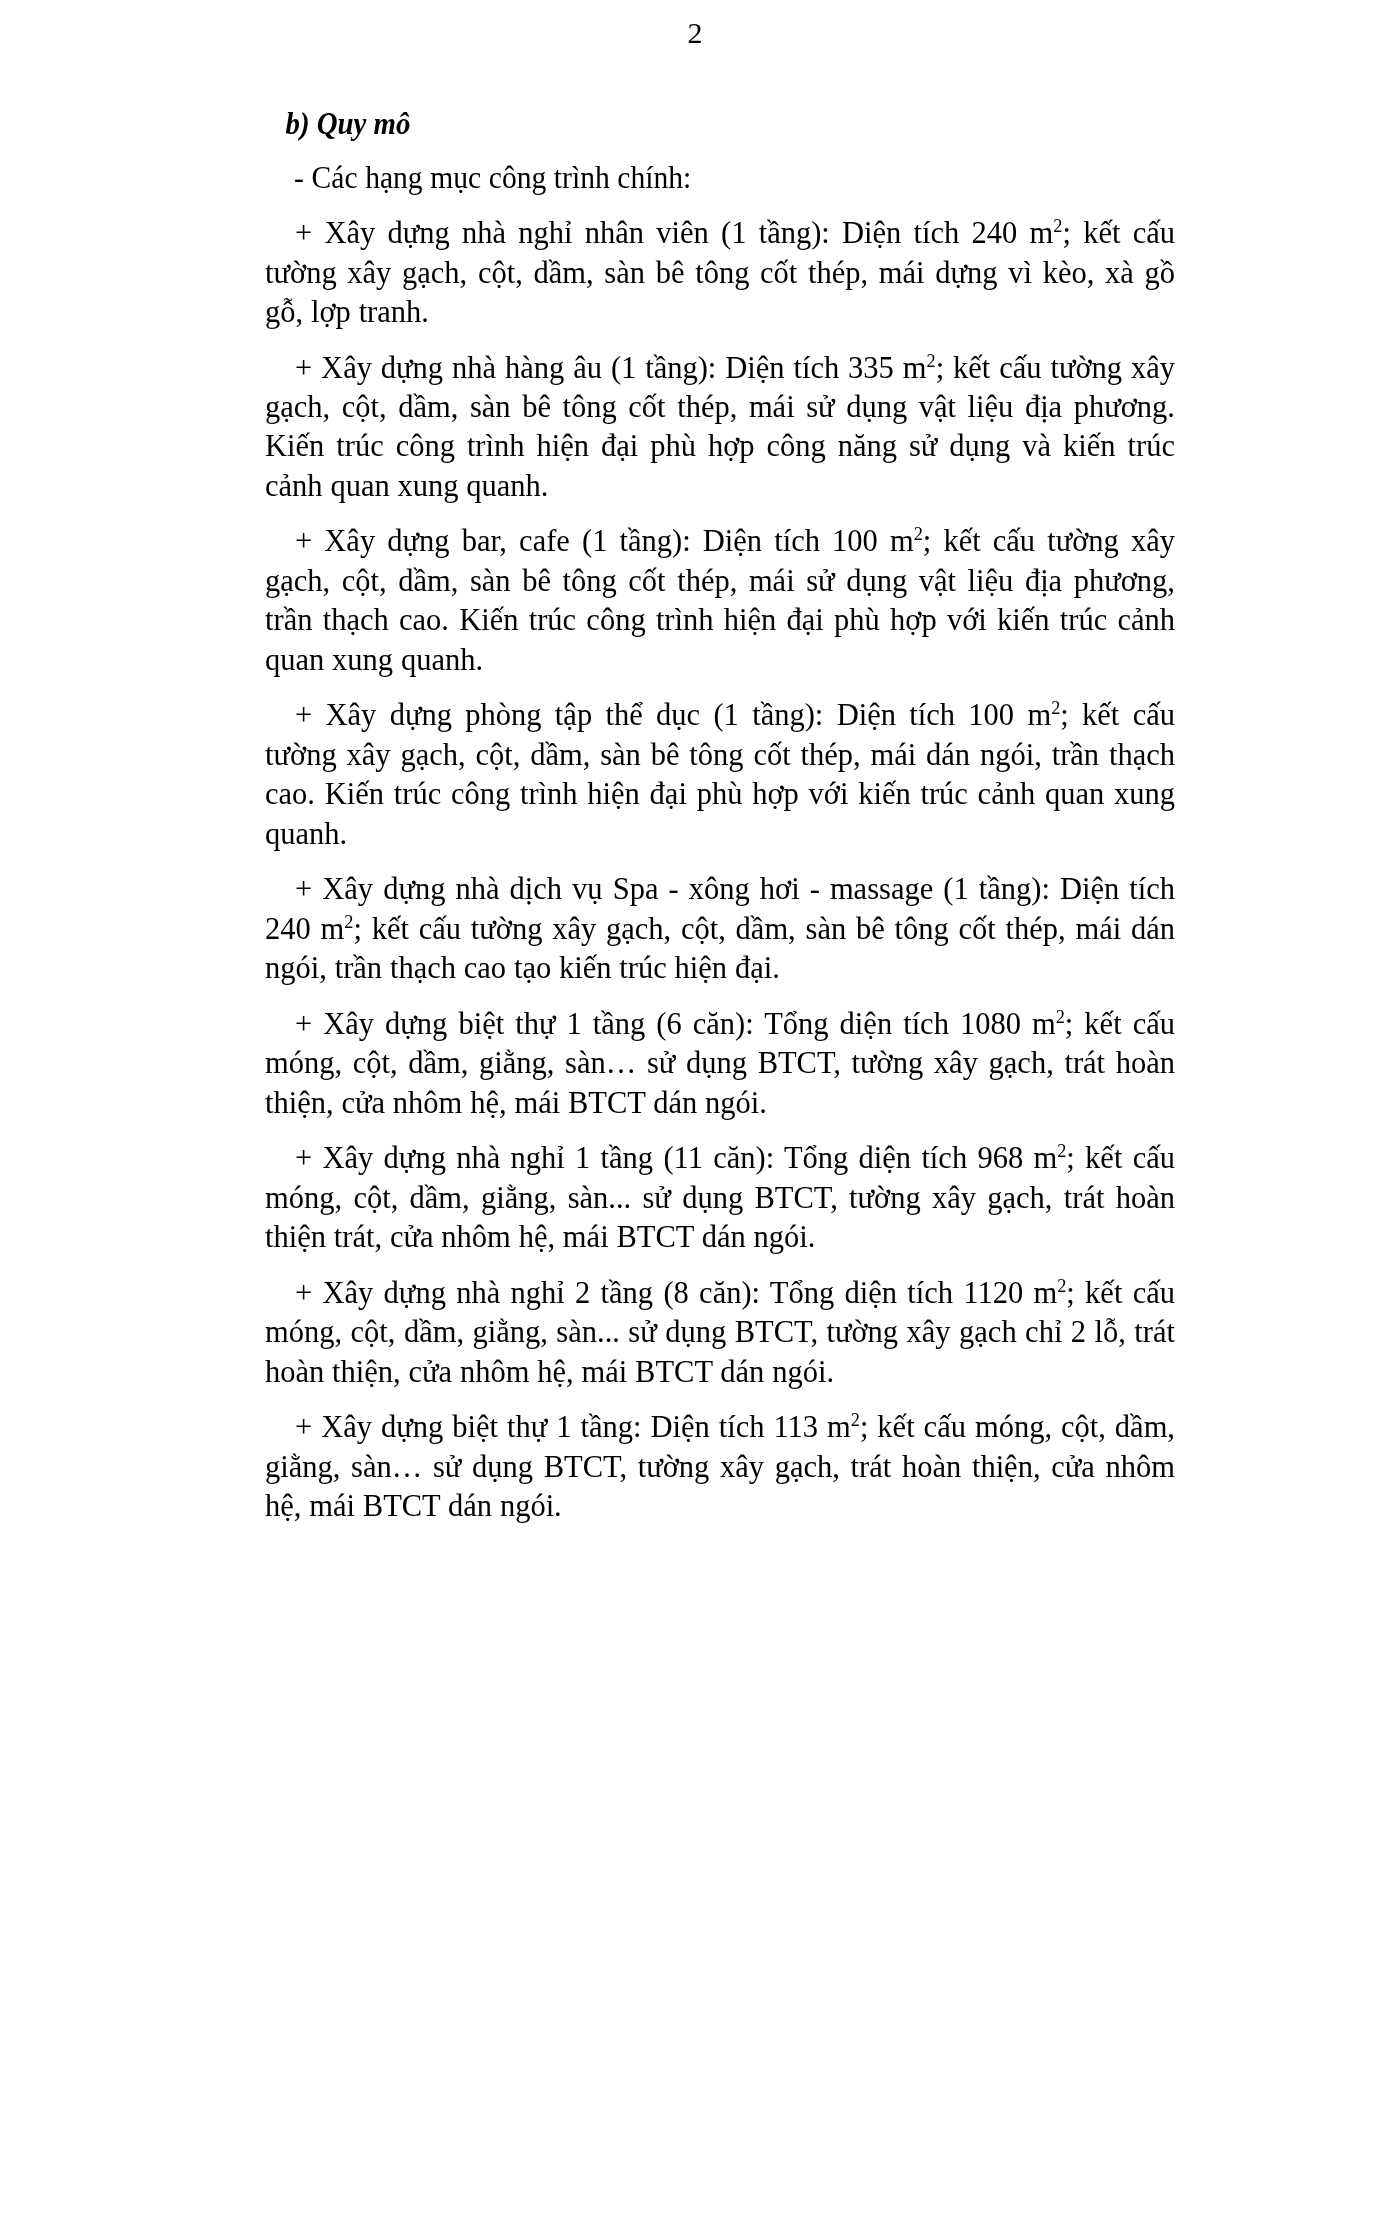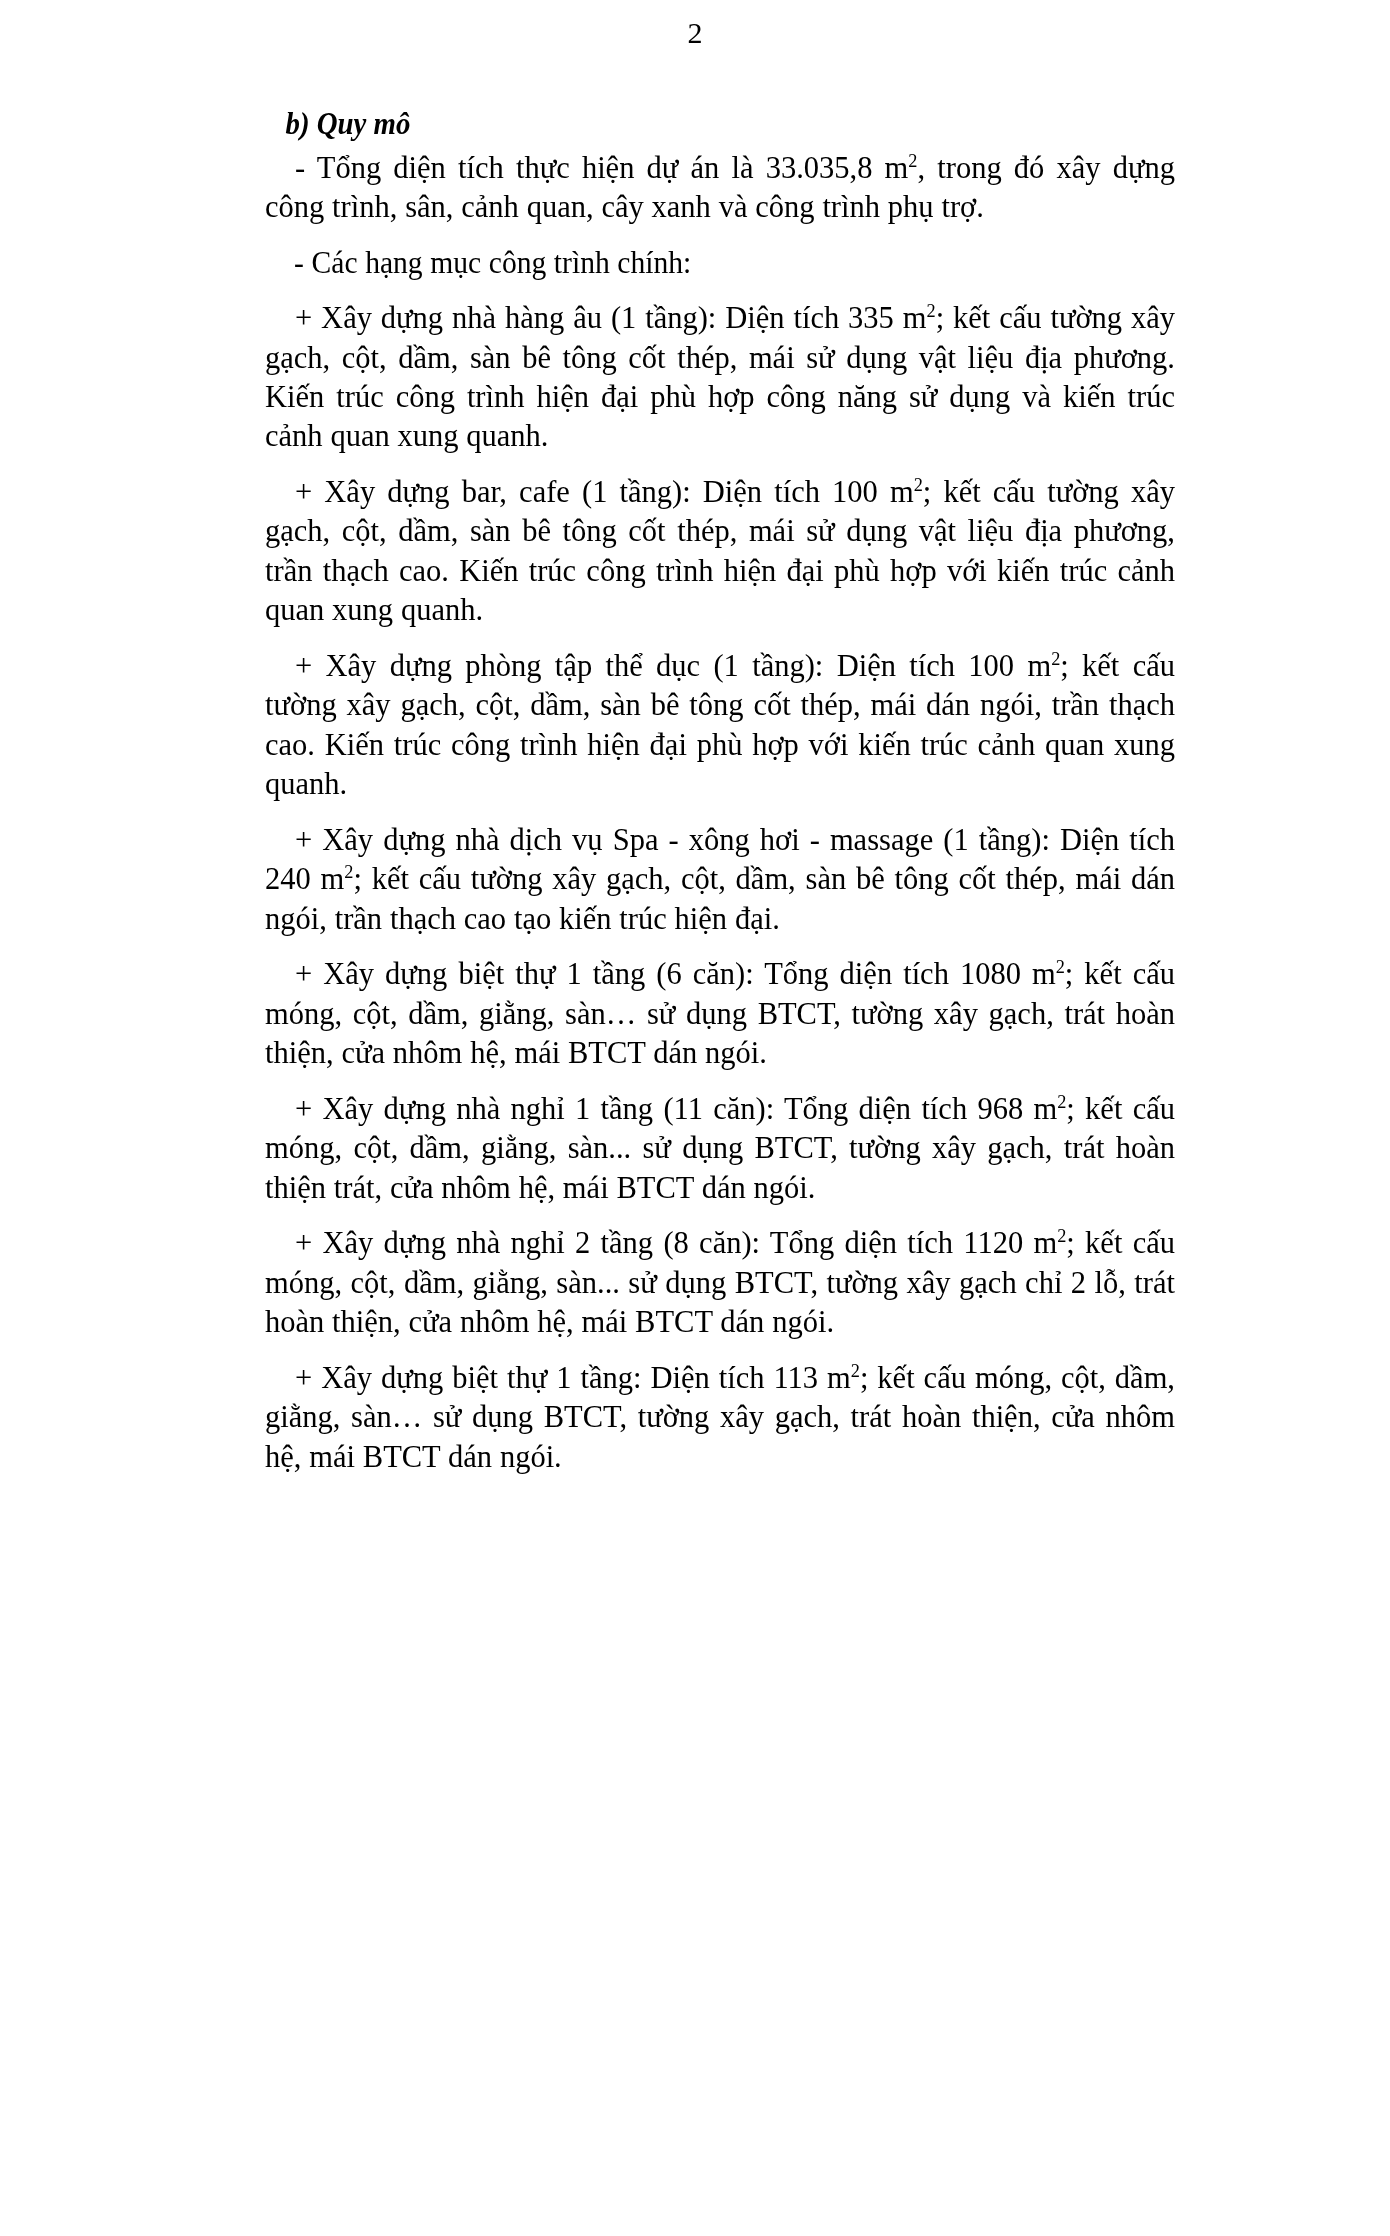--- a/index.html
+++ b/index.html
@@ -89,25 +89,25 @@
 <body>
 
 <div class="page">
 
   <div class="page-header">2</div>
 
   <div class="content">
 
     <div class="heading">b) Quy mô</div>
 
-    <p class="para">- Tổng diện tích thực hiện dự án là 33.035,8 m<sup>2</sup>, trong đó xây dựng công trình, sân, cảnh quan, cây xanh và công trình phụ trợ.</p>
 
     <p class="para gap condensed">- Các hạng mục công trình chính:</p>
 
 
+    <p class="para gap">+ Xây dựng nhà nghỉ nhân viên (1 tầng): Diện tích 240 m<sup>2</sup>; kết cấu tường xây gạch, cột, dầm, sàn bê tông cốt thép, mái dựng vì kèo, xà gồ gỗ, lợp tranh.</p>
 
     <p class="para gap">+ Xây dựng nhà hàng âu (1 tầng): Diện tích 335 m<sup>2</sup>; kết cấu tường xây gạch, cột, dầm, sàn bê tông cốt thép, mái sử dụng vật liệu địa phương. Kiến trúc công trình hiện đại phù hợp công năng sử dụng và kiến trúc cảnh quan xung quanh.</p>
 
     <p class="para gap">+ Xây dựng bar, cafe (1 tầng): Diện tích 100 m<sup>2</sup>; kết cấu tường xây gạch, cột, dầm, sàn bê tông cốt thép, mái sử dụng vật liệu địa phương, trần thạch cao. Kiến trúc công trình hiện đại phù hợp với kiến trúc cảnh quan xung quanh.</p>
 
     <p class="para gap">+ Xây dựng phòng tập thể dục (1 tầng): Diện tích 100 m<sup>2</sup>; kết cấu tường xây gạch, cột, dầm, sàn bê tông cốt thép, mái dán ngói, trần thạch cao. Kiến trúc công trình hiện đại phù hợp với kiến trúc cảnh quan xung quanh.</p>
 
     <p class="para gap">+ Xây dựng nhà dịch vụ Spa - xông hơi - massage (1 tầng): Diện tích 240 m<sup>2</sup>; kết cấu tường xây gạch, cột, dầm, sàn bê tông cốt thép, mái dán ngói, trần thạch cao tạo kiến trúc hiện đại.</p>
 
     <p class="para gap">+ Xây dựng biệt thự 1 tầng (6 căn): Tổng diện tích 1080 m<sup>2</sup>; kết cấu móng, cột, dầm, giằng, sàn… sử dụng BTCT, tường xây gạch, trát hoàn thiện, cửa nhôm hệ, mái BTCT dán ngói.</p>

